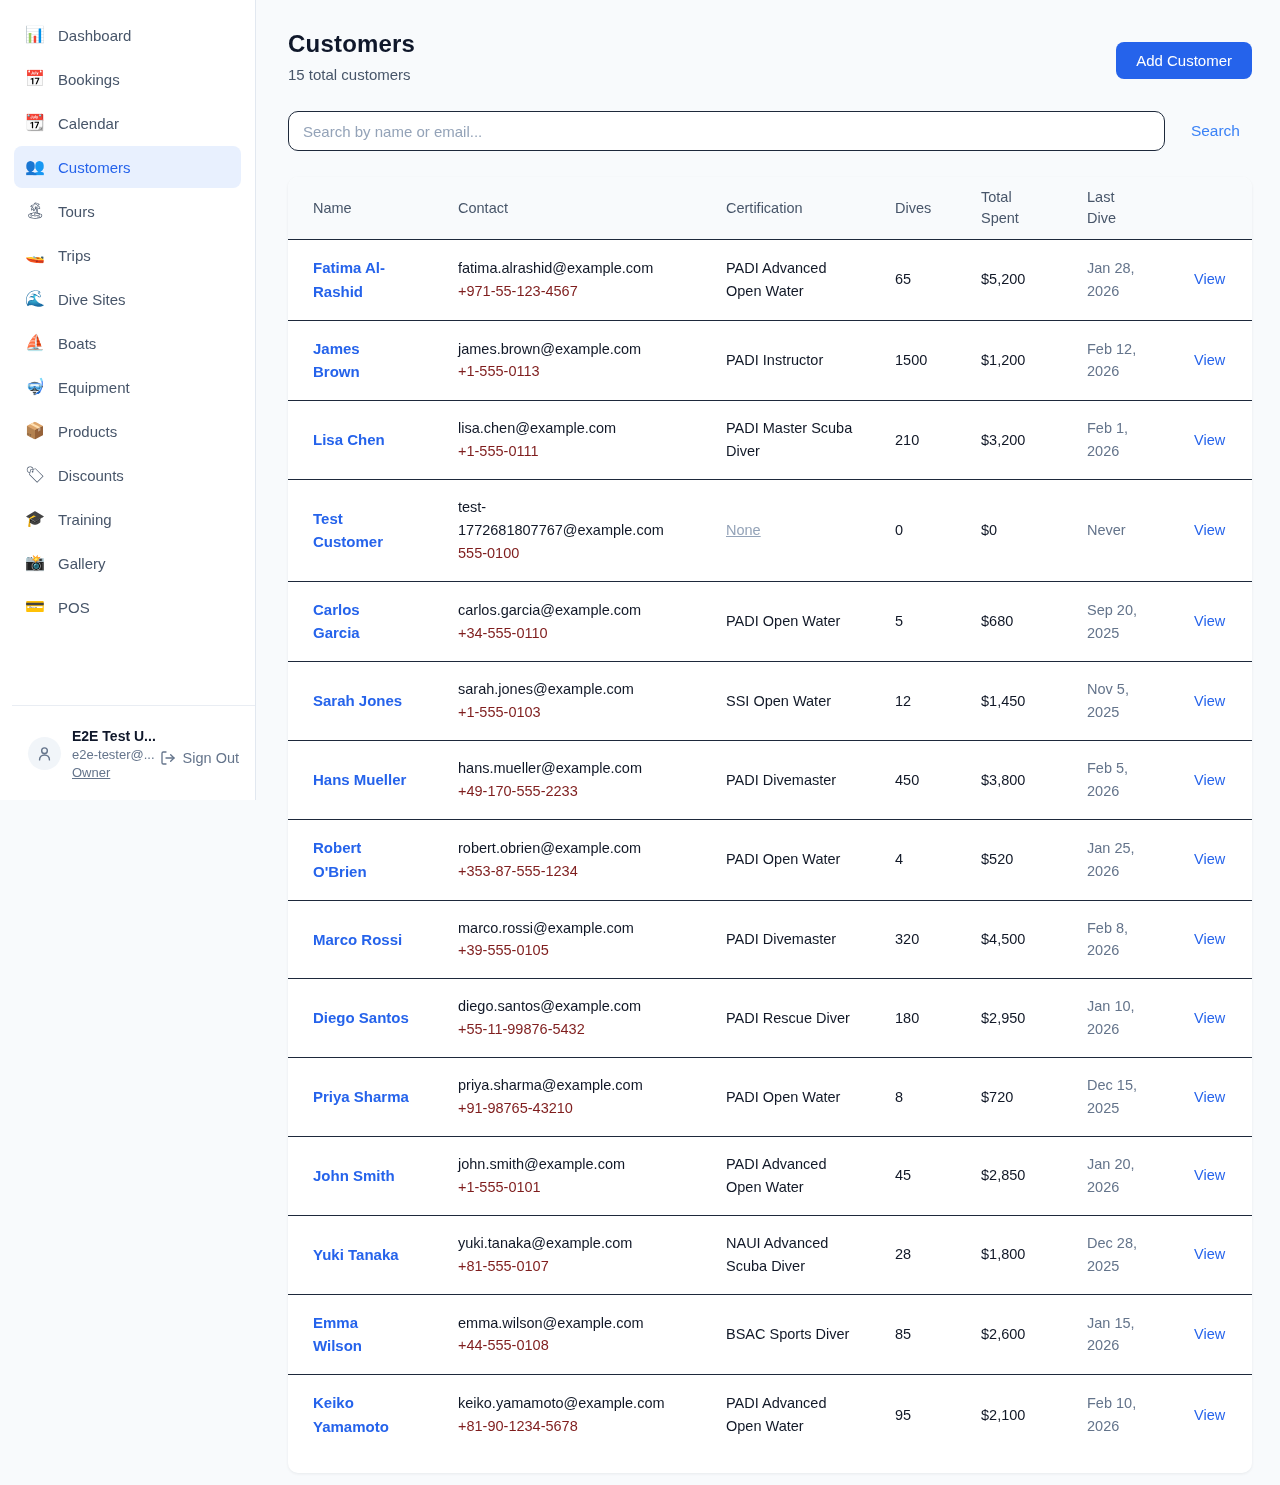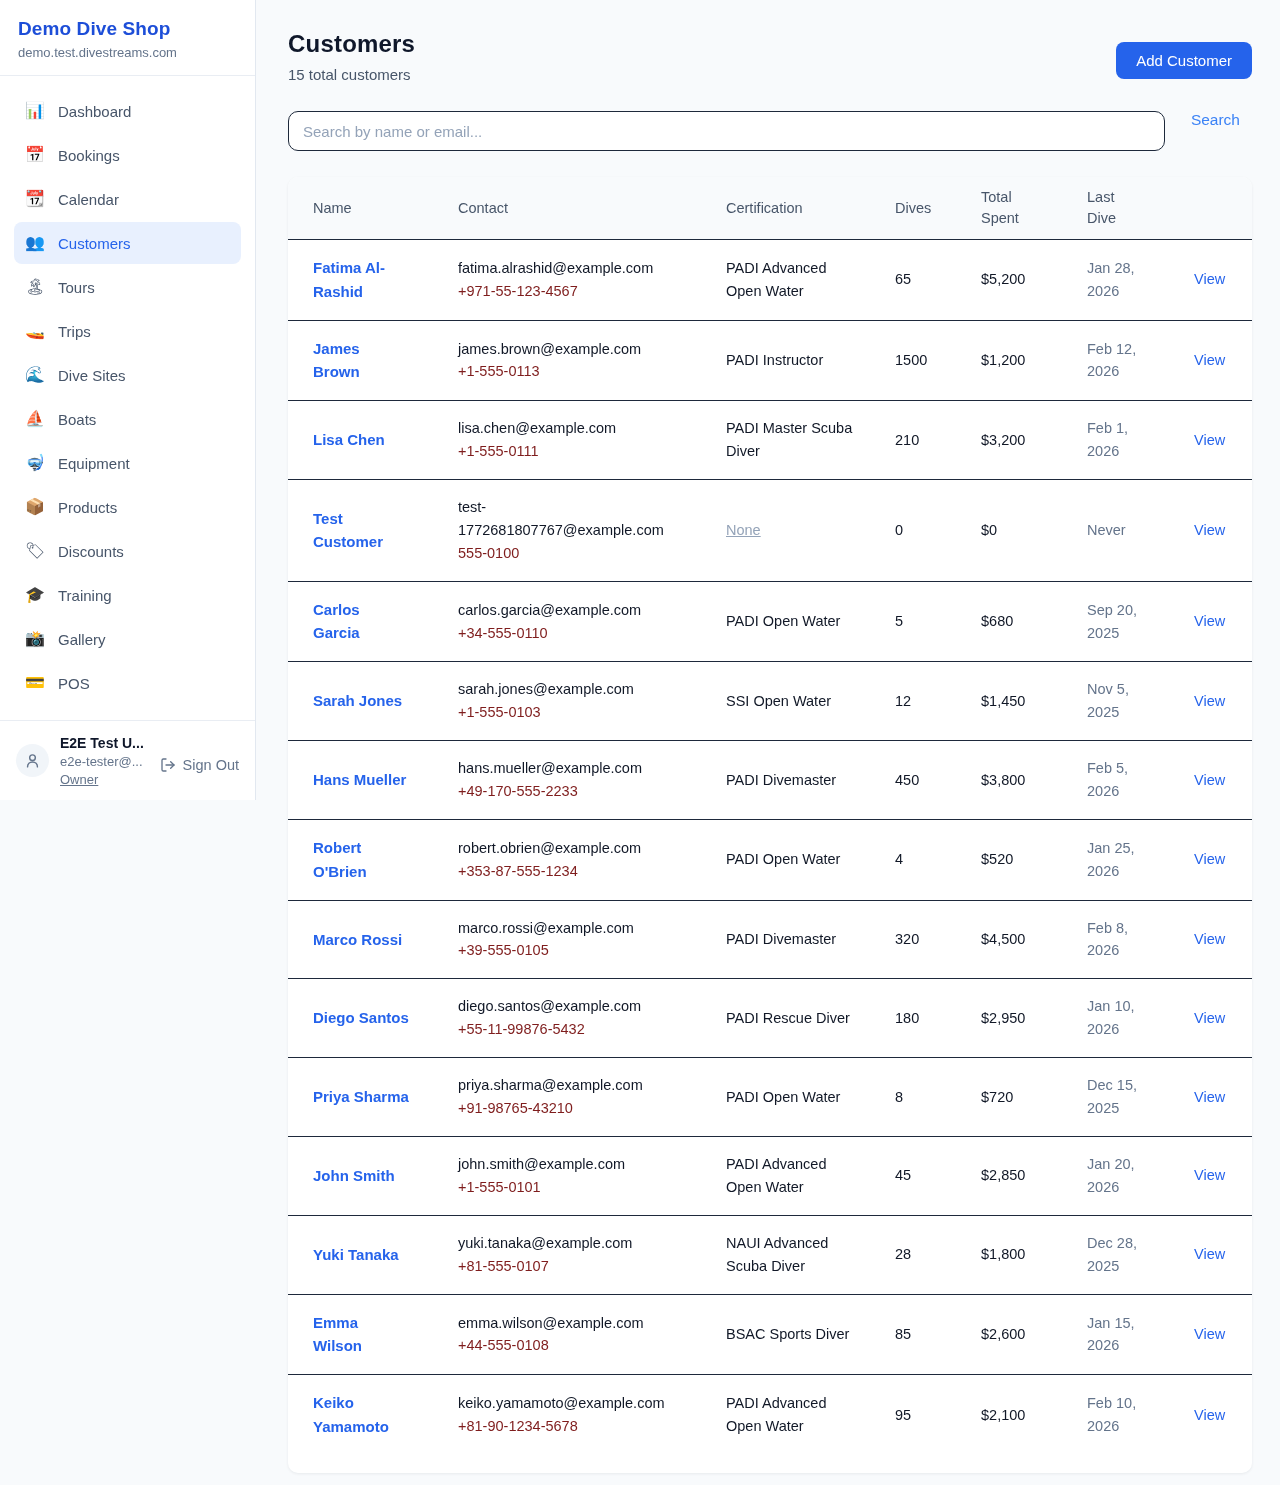--- a/index.html
+++ b/index.html
@@ -28,22 +28,22 @@
     display: flex; align-items: center; gap: 13px;
     height: 42px; padding: 0 11px; margin-bottom: 2px;
     border-radius: 8px; cursor: pointer;
     font-size: 15px; color: #475569;
   }
   .nav-item.active { background: #e8f0fe; color: #2563eb; font-weight: 500; }
   .nav-icon { font-size: 16px; width: 20px; text-align: center; line-height: 1; }
 
   .user-box {
     border-top: 1px solid #e9edf3;
-    padding: 14px 16px 20px 16px;
-    display: flex; align-items: flex-start; gap: 11px;
+    padding: 22px 16px 20px 16px;
+    display: flex; align-items: flex-start; gap: 11px; margin-left: 12px;
   }
   .avatar {
     width: 33px; height: 33px; border-radius: 50%;
     background: #f1f5f9; color: #64748b;
     display: flex; align-items: center; justify-content: center;
     flex-shrink: 0; margin-top: 9px;
   }
   .user-info { min-width: 0; flex: 1; }
   .user-name { font-size: 14px; font-weight: 700; color: #0f172a; white-space: nowrap; }
   .user-email { font-size: 13px; color: #64748b; margin-top: 3px; white-space: nowrap; }
@@ -59,21 +59,21 @@
   .page-header { display: flex; justify-content: space-between; align-items: flex-start; }
   .page-title { font-size: 24px; font-weight: 700; color: #0f172a; letter-spacing: .2px; }
   .page-subtitle { font-size: 15px; color: #475569; margin-top: 8px; }
   .btn-primary {
     background: #2563eb; color: #fff; border: none;
     font-family: inherit; font-size: 15px; font-weight: 500;
     padding: 10px 20px; border-radius: 8px; cursor: pointer;
     margin-top: 12px;
   }
 
-  .search-row { display: flex; align-items: flex-start; margin-top: 28px; }
+  .search-row { display: flex; align-items: center; margin-top: 28px; }
   .search-input {
     flex: 1; height: 40px;
     border: 1.5px solid #1e293b; border-radius: 10px;
     padding: 0 14px; font-family: inherit; font-size: 15px;
     color: #0f172a; background: #fff; outline: none;
   }
   .search-input::placeholder { color: #94a3b8; }
   .search-btn {
     background: none; border: none; font-family: inherit;
     font-size: 15.5px; color: #3b82f6; cursor: pointer;
@@ -114,24 +114,20 @@
   .c-cert { color: #111827; }
   .c-cert.muted { color: #94a3b8; text-decoration: underline; }
   .c-dives, .c-spent { color: #111827; }
   .c-last { color: #64748b; }
   .c-view { color: #2563eb; cursor: pointer; }
 </style>
 </head>
 <body>
 
 <aside class="sidebar">
-  <div class="brand">
-    <div class="brand-title">Demo Dive Shop</div>
-    <div class="brand-domain">demo.test.divestreams.com</div>
-  </div>
 
   <nav class="nav">
   <div class="nav-item">
     <span class="nav-icon">📊</span>
     <span class="nav-label">Dashboard</span>
   </div>
 
   <div class="nav-item">
     <span class="nav-icon">📅</span>
     <span class="nav-label">Bookings</span>

